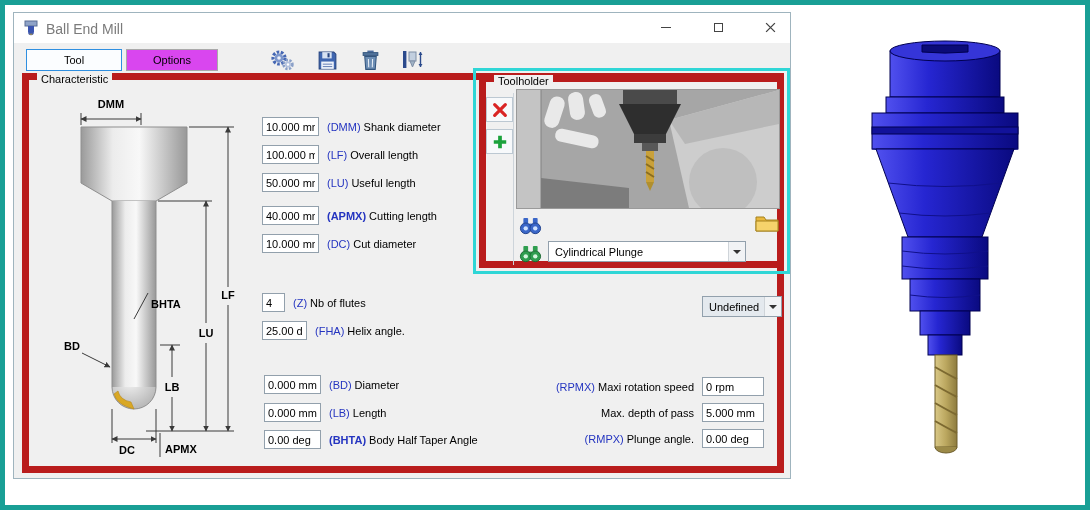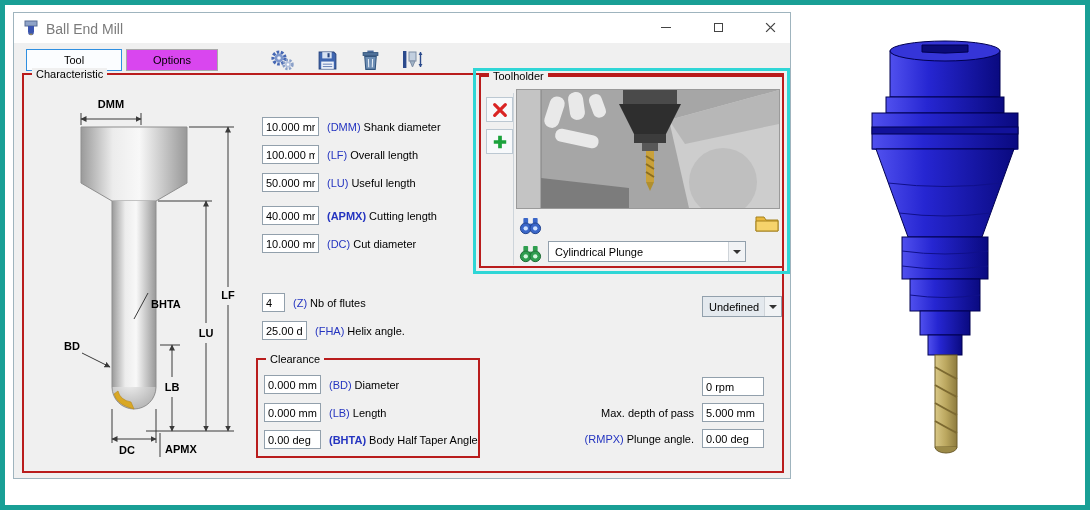--- a/index.html
+++ b/index.html
@@ -11,21 +11,21 @@
   .titlebar{position:absolute;left:0;top:0;right:0;height:30px;background:#fff}
   .appicon{position:absolute;left:9px;top:7px;width:16px;height:16px}
   .title{position:absolute;left:32px;top:8px;font-size:14px;color:#7b7b7b}
   .winbtn{position:absolute;top:0;width:44px;height:29px;display:flex;align-items:center;justify-content:center}
 
   .tab{position:absolute;top:36px;height:22px;font-size:11px;display:flex;align-items:center;justify-content:center;cursor:default}
   .tab.sel{left:12px;width:96px;background:#fbfdff;border:1px solid #2f8fe0}
   .tab.plain{left:112px;width:92px;background:#d946ef;border:1px solid #a9a9a9}
   .ticon{position:absolute;top:33px;width:30px;height:28px;display:flex;align-items:center;justify-content:center}
 
-  .grp{position:absolute;border:2px solid #b91c1c}
+  .grp{position:absolute;border:7px solid #b91c1c}
   .cap{position:absolute;top:-7px;left:8px;background:#f0f0f0;font-size:11px;line-height:13px;padding:0 4px}
 
   .frow{position:absolute;display:flex;align-items:center;gap:8px;font-size:11px;white-space:nowrap}
   input.val{height:19px;border:1px solid #92a0ac;background:#fff;font-size:11px;font-family:inherit;padding:0 3px;color:#000}
   .code{color:#2434c0;margin-right:3px}
   .code.b{font-weight:bold}
 
   .select{position:absolute;height:21px;border:1px solid #92a0ac;background:#fff;font-size:11px;display:flex;align-items:center;padding:0 20px 0 6px;white-space:nowrap}
   .select.gray{background:#e4e9ee}
   .car{position:absolute;right:0;top:0;bottom:0;width:17px;background:#f1f3f5;border-left:1px solid #cfd4d9;display:flex;align-items:center;justify-content:center}
@@ -207,23 +207,20 @@
 
     <div class="frow" style="left:248px;top:280px">
       <input class="val" style="width: 23px;" value="4">
       <span><span class="code">(Z)</span><span>Nb of flutes</span></span>
     </div>
     <div class="frow" style="left:248px;top:308px">
       <input class="val" style="width: 45px;" value="25.00 deg">
       <span><span class="code">(FHA)</span><span>Helix angle.</span></span>
     </div>
 
-    <div class="grp" style="left:242px;top:345px;width:224px;height:100px">
-      <span class="cap">Clearance</span>
-    </div>
     <div class="frow" style="left:250px;top:362px">
       <input class="val" style="width: 57px;" value="0.000 mm">
       <span><span class="code">(BD)</span><span>Diameter</span></span>
     </div>
     <div class="frow" style="left:250px;top:390px">
       <input class="val" style="width: 57px;" value="0.000 mm">
       <span><span class="code">(LB)</span><span>Length</span></span>
     </div>
     <div class="frow" style="left:250px;top:417px">
       <input class="val" style="width: 57px;" value="0.00 deg">
@@ -305,20 +302,23 @@
     <div class="select" style="left:534px;top:228px;width:198px">
       <span>Cylindrical Plunge</span>
       <span class="car"></span>
     </div>
 
     <div class="select gray" style="left:688px;top:283px;width:80px">
       <span>Undefined</span>
       <span class="car"></span>
     </div>
 
+    <div class="plabel" style="left:430px;top:368px">
+      <span class="code">(RPMX)</span><span>Maxi rotation speed</span>
+    </div>
     <input class="val" style="position: absolute; left: 688px; top: 364px; width: 62px;" value="0 rpm">
 
     <div class="plabel" style="left:430px;top:394px">
       <span>Max. depth of pass</span>
     </div>
     <input class="val" style="position: absolute; left: 688px; top: 390px; width: 62px;" value="5.000 mm">
 
     <div class="plabel" style="left:430px;top:420px">
       <span class="code">(RMPX)</span><span>Plunge angle.</span>
     </div>

